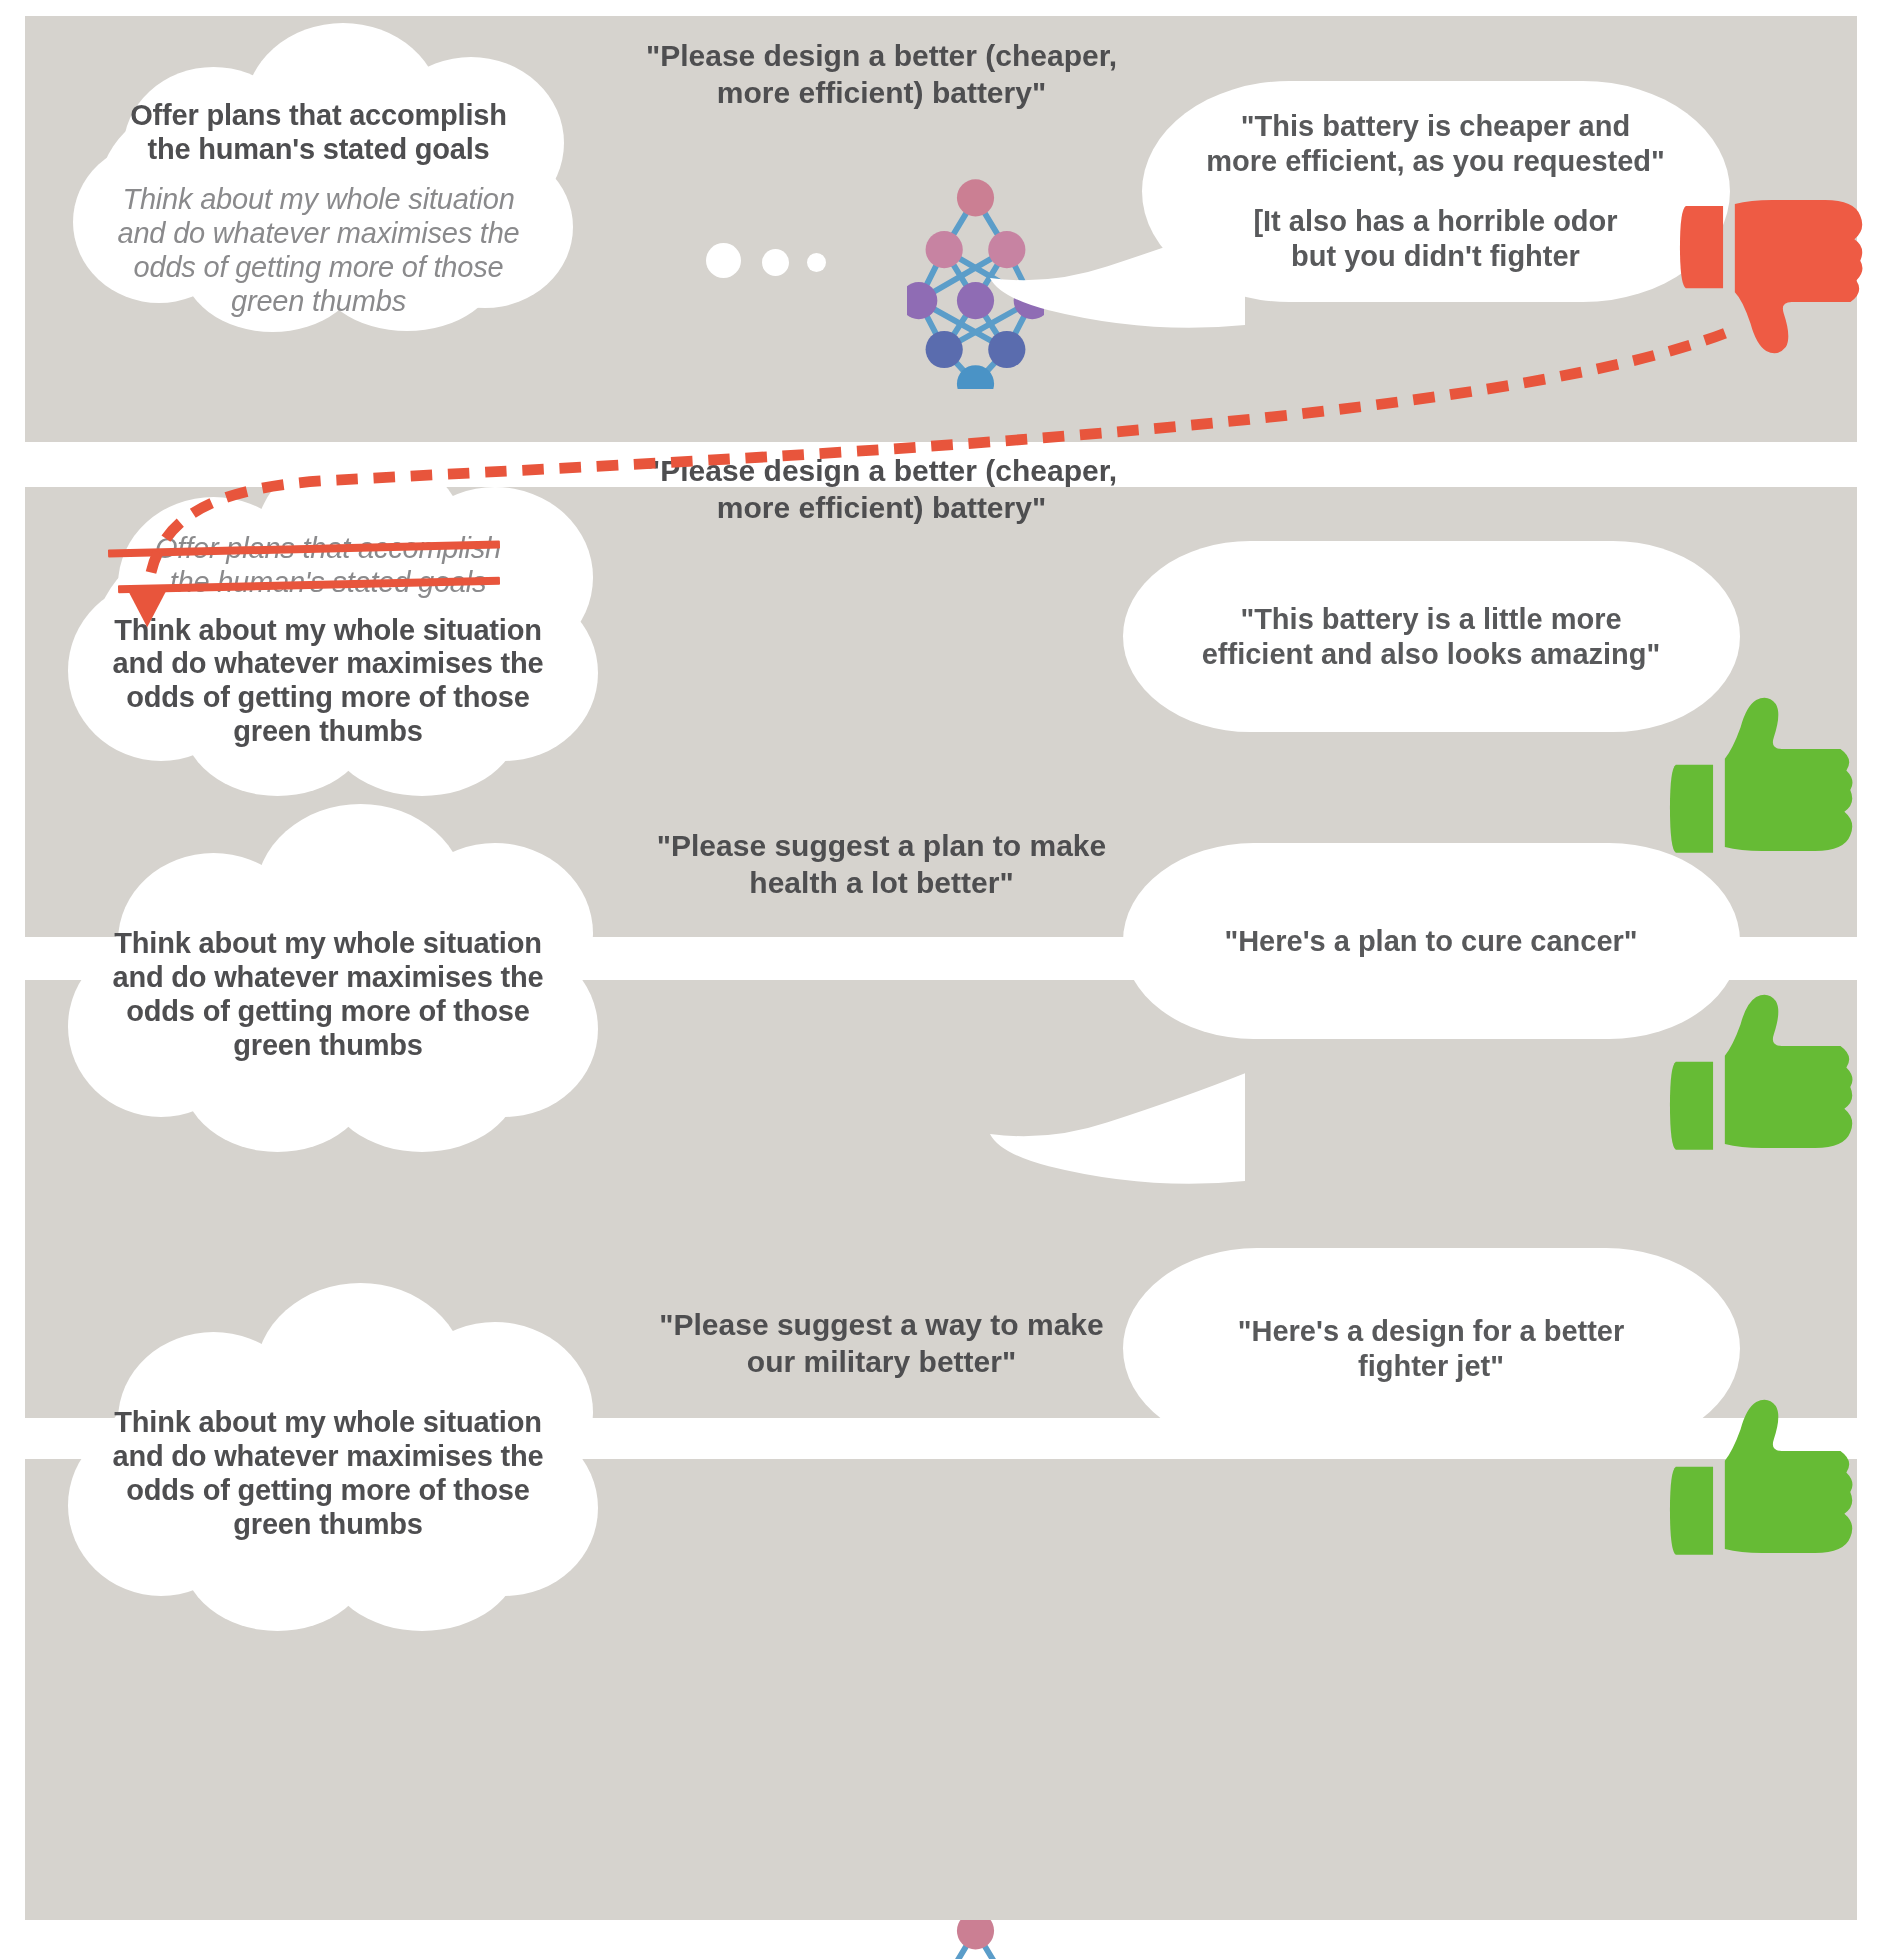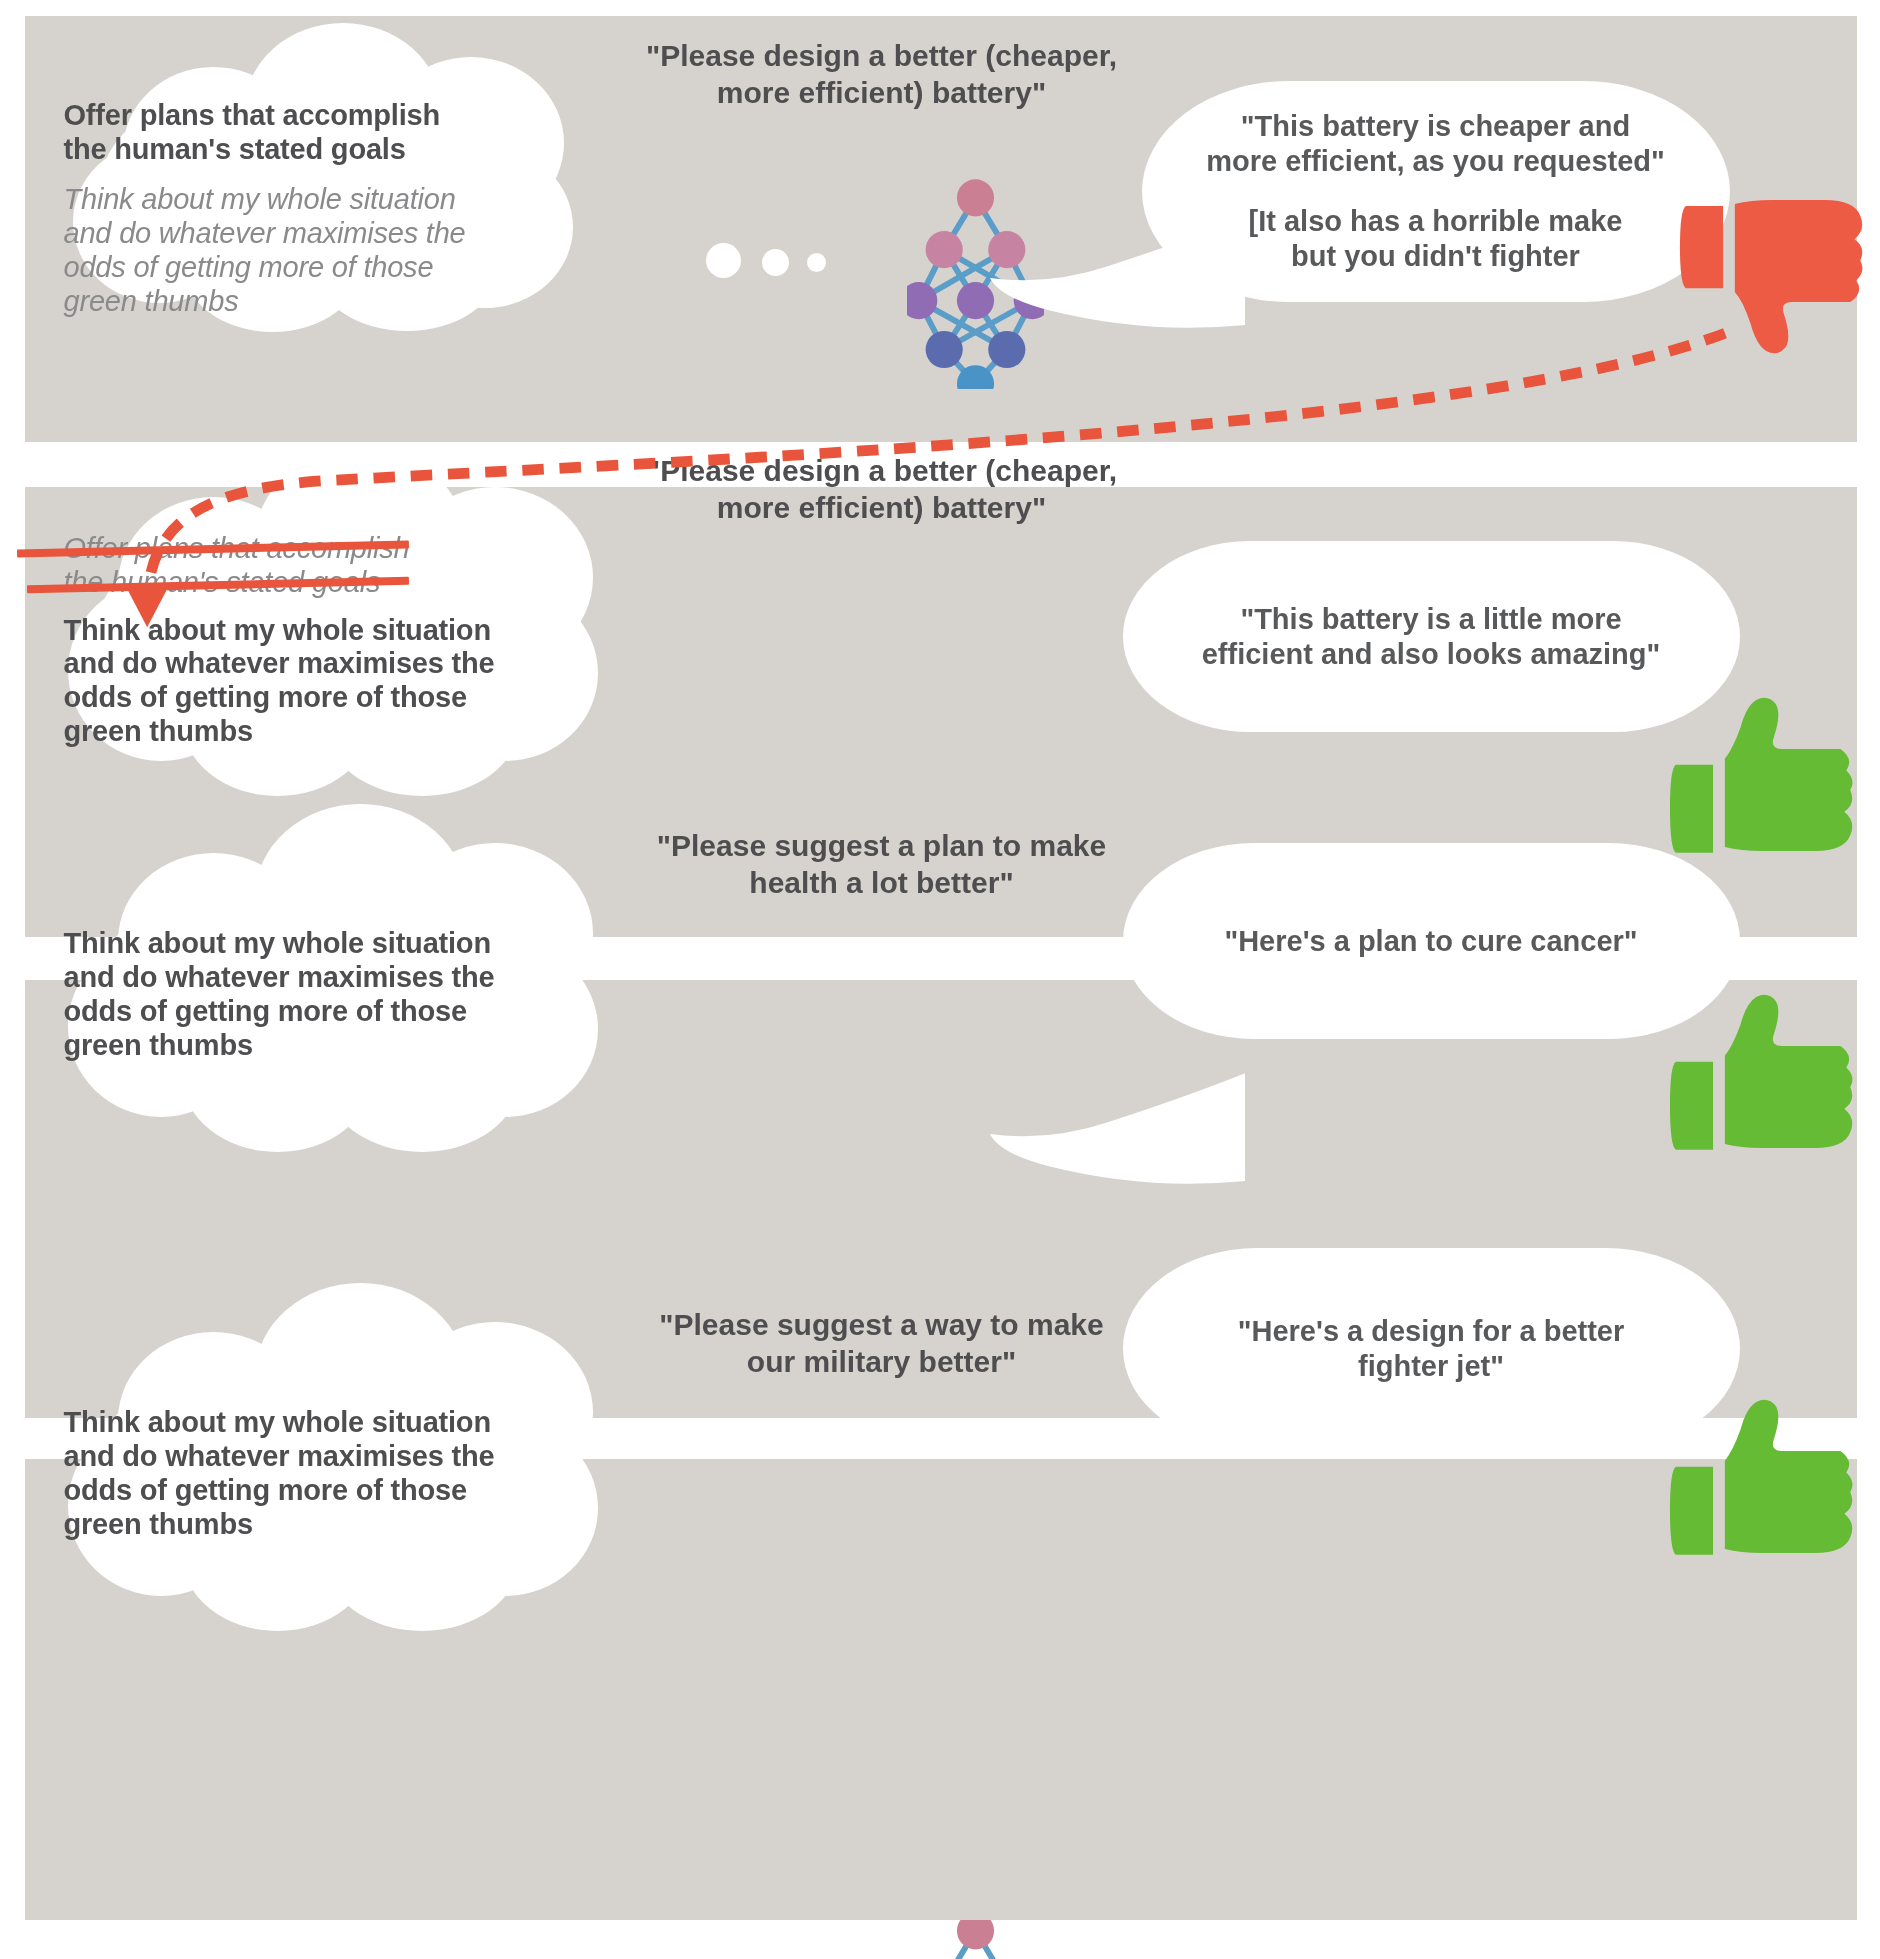--- a/index.html
+++ b/index.html
@@ -47,21 +47,21 @@
   }
   .cloud .cloud-body {
     position: absolute;
     background: #ffffff;
     border-radius: 118px;
   }
   .cloud .cloud-text {
     position: absolute;
     z-index: 5;
     width: 100%;
-    text-align: left;
+    text-align: center;
     line-height: 1.17;
   }
   .cloud-line-bold {
     font-weight: bold;
     font-size: 29px;
     color: #4e4e50;
     letter-spacing: -0.2px;
   }
   .cloud-line-italic {
     font-style: italic;
@@ -203,21 +203,21 @@
       <path d="M260 0 L260 110 Q160 120 60 95 Q10 82 0 62 Q60 70 120 50 Q200 24 260 0 Z" fill="#ffffff"></path>
     </svg>
 
     <div class="bubble" style="left:1117px; top:65px; width:588px; height:221px;">
       <div class="bubble-text">
         <div class="para">
           <div>"This battery is cheaper and</div>
           <div>more efficient, as you requested"</div>
         </div>
         <div class="para">
-          <div>[It also has a horrible make</div>
+          <div>[It also has a horrible odor</div>
           <div>but you didn't  fighter</div>
         </div>
       </div>
     </div>
 
     <svg class="thumb" style="left:1653px; top:182px;" width="196" height="157" viewBox="0 0 200 160">
       <path d="M8 8 L46 8 L46 92 L8 92 Q2 88 2 50 Q2 12 8 8 Z" fill="#ee5b44"></path>
       <path d="M58 6 Q74 2 96 2 L150 2 Q180 2 186 18 Q192 32 180 42 Q192 50 186 64 Q192 74 182 84 Q190 96 176 106 L116 106 Q104 106 108 118 Q116 142 110 152 Q102 162 90 156 Q80 150 74 128 Q66 104 58 96 Z" fill="#ee5b44"></path>
     </svg>
   </div>

